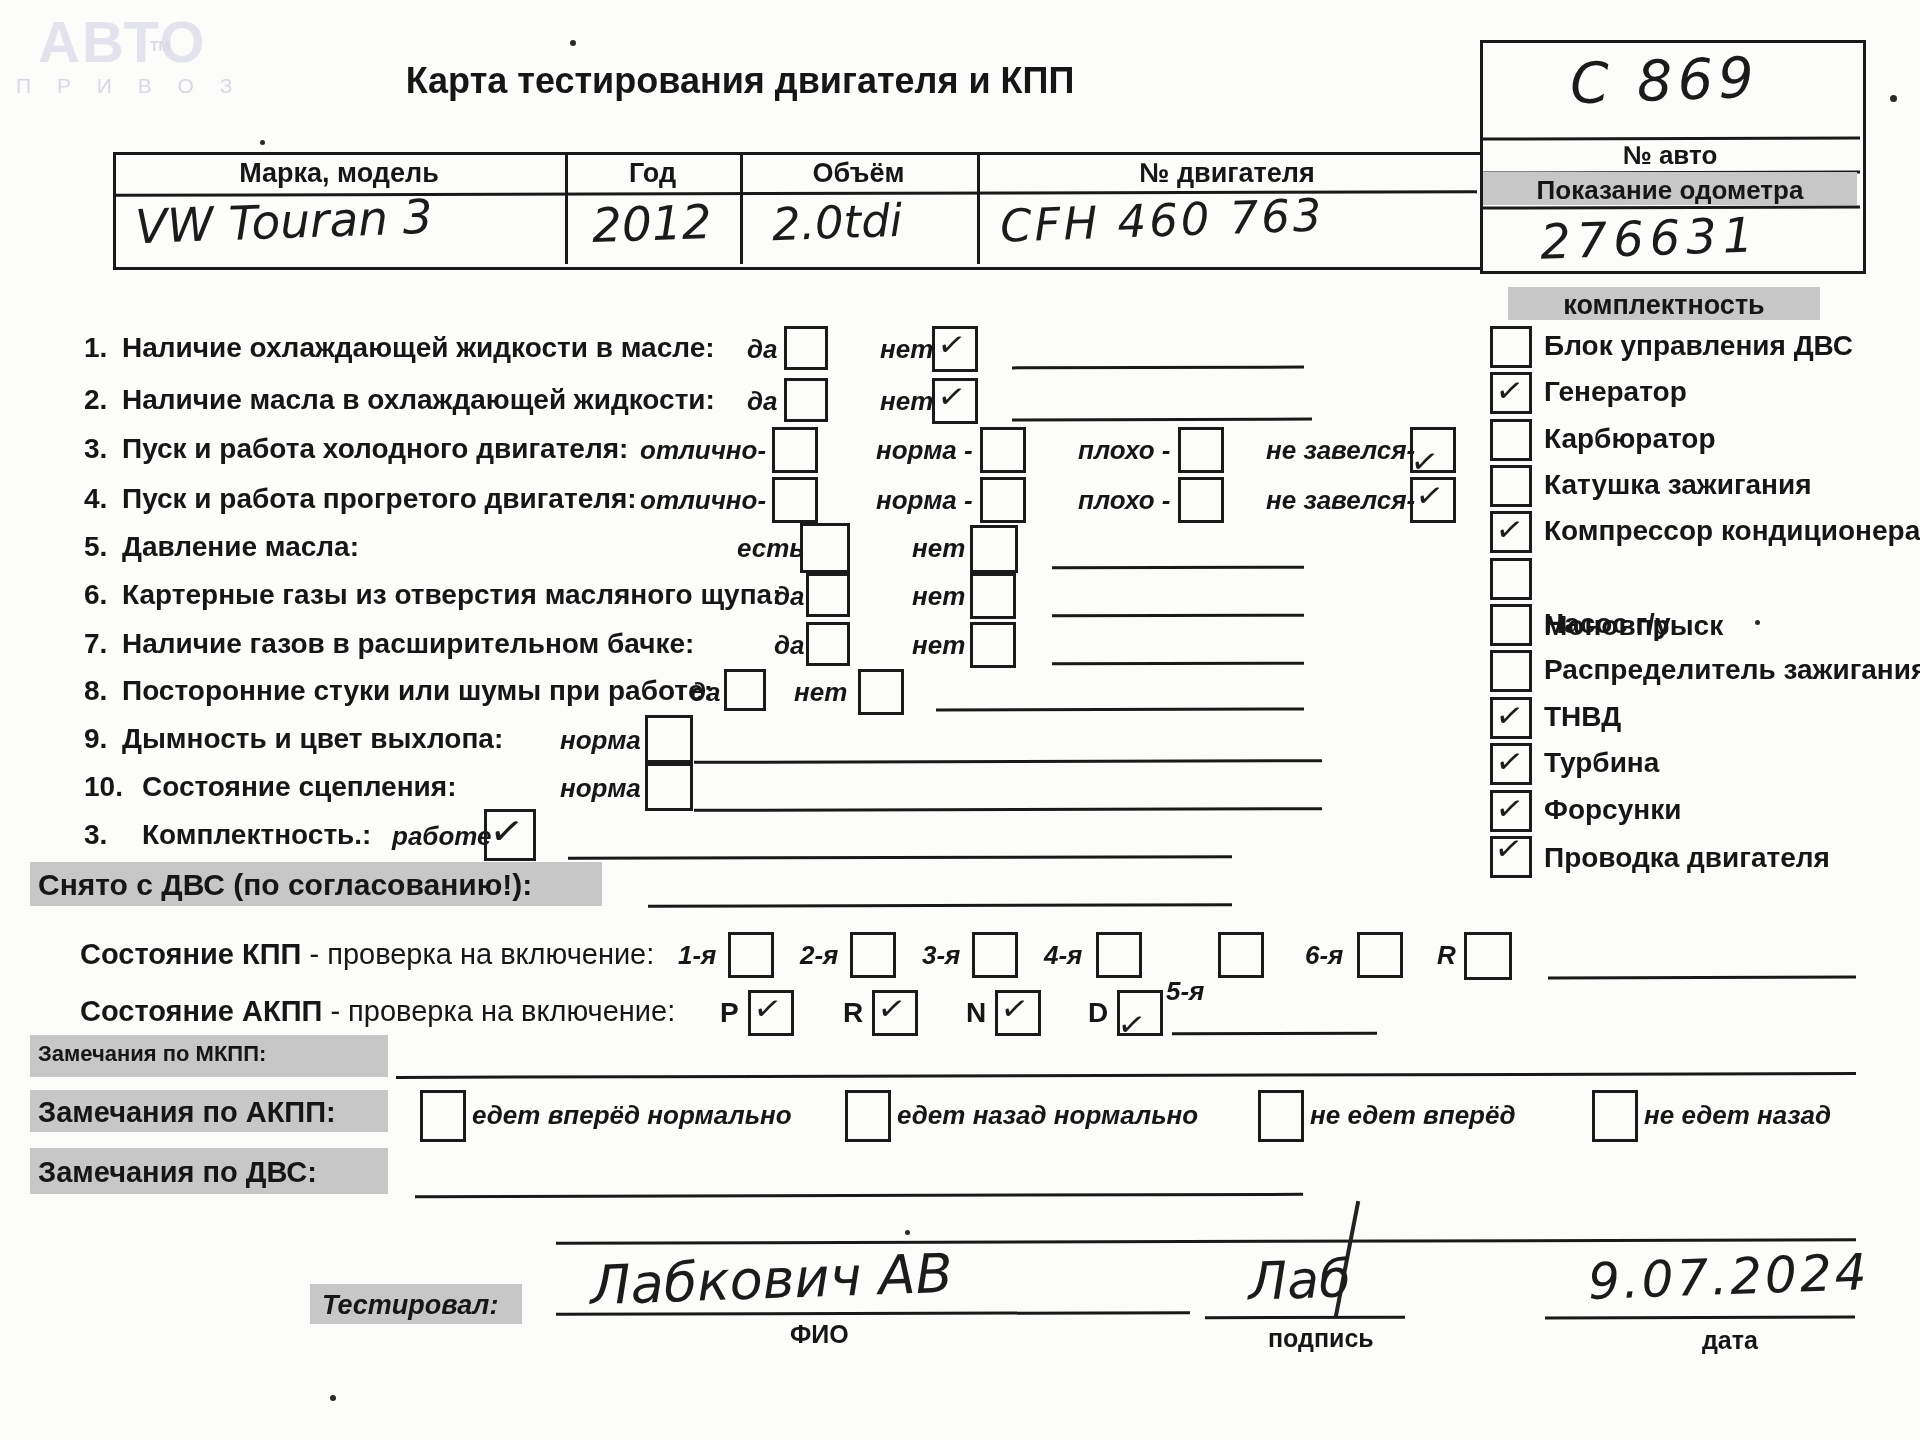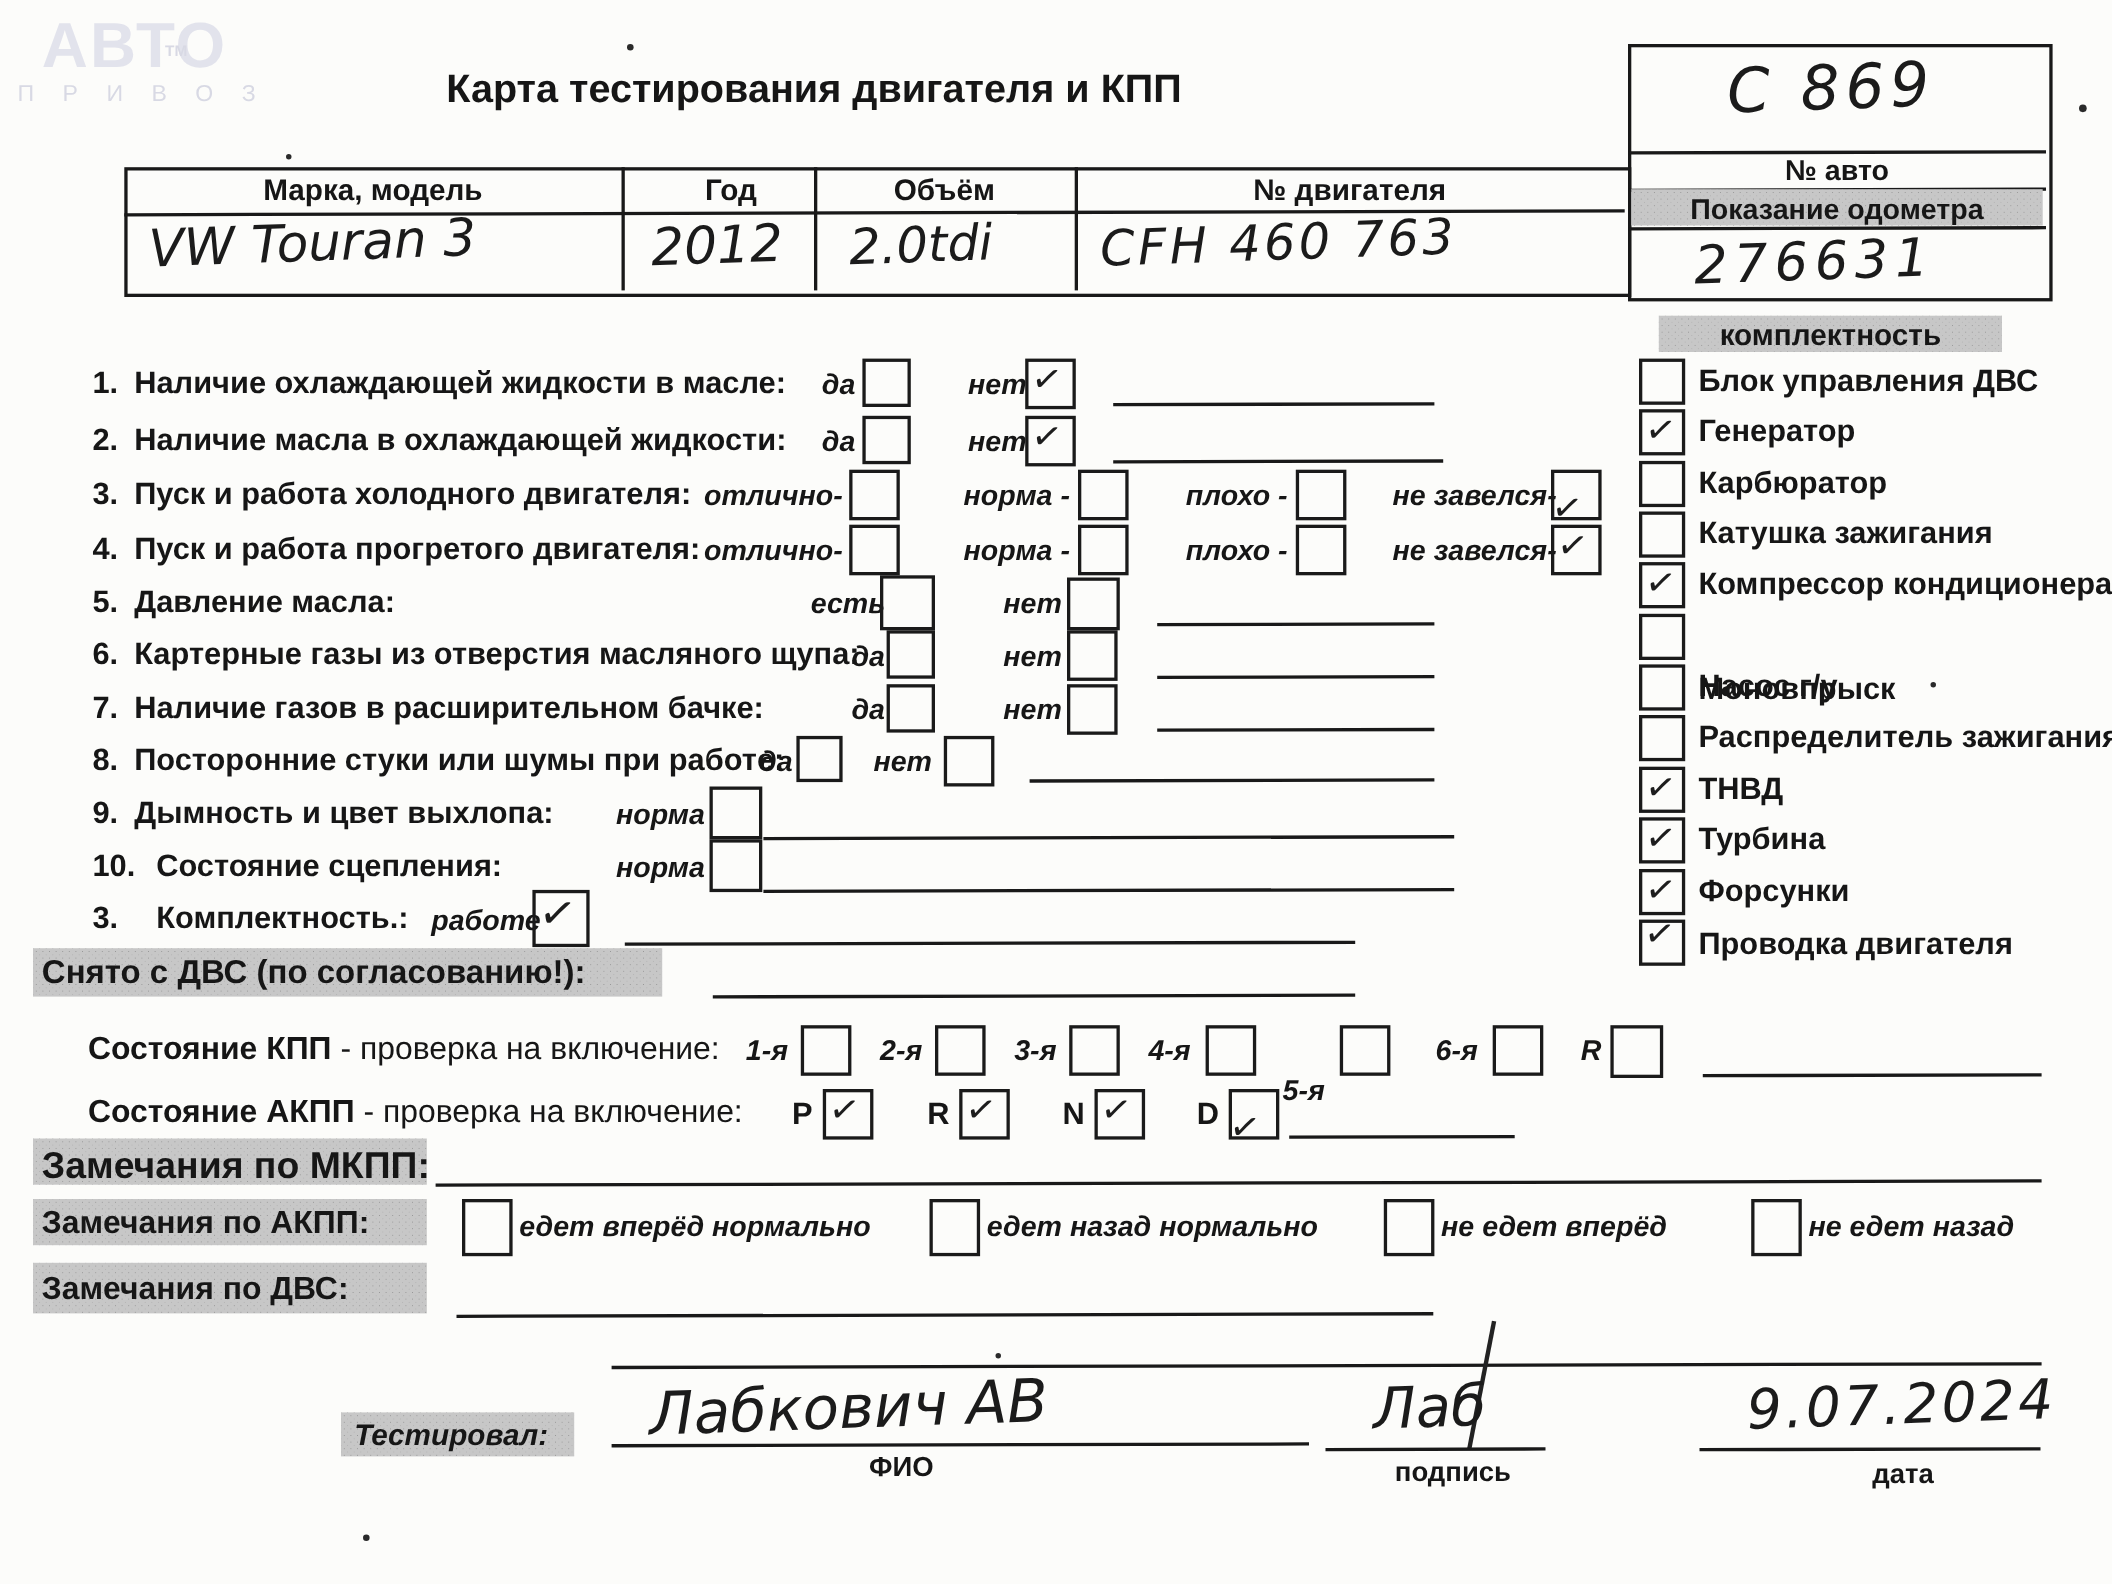--- a/index.html
+++ b/index.html
@@ -37,21 +37,21 @@
   <span class="wm2" style="left:16px;top:74px;font-size:21px;letter-spacing:10px;">П Р И В О З</span>
 
   <div class="lbl ctr" style="left:280px;top:60px;width:920px;font-size:36px;">Карта тестирования двигателя  и КПП</div>
 
   <div class="box" style="left:113px;top:152px;width:1364px;height:112px;"></div>
   <div class="vline" style="left:565px;top:152px;height:112px;"></div>
   <div class="vline" style="left:740px;top:152px;height:112px;"></div>
   <div class="vline" style="left:977px;top:152px;height:112px;"></div>
   <div class="uline" style="left:113px;top:192px;width:1364px;"></div>
   <div class="lbl ctr" style="left:113px;top:158px;width:452px;font-size:27px;">Марка, модель</div>
-  <div class="lbl ctr" style="left:565px;top:158px;width:175px;font-size:27px;padding-left:12px;">Год</div>
+  <div class="lbl ctr" style="left:565px;top:158px;width:175px;font-size:27px;">Год</div>
   <div class="lbl ctr" style="left:740px;top:158px;width:237px;font-size:27px;">Объём</div>
   <div class="lbl ctr" style="left:977px;top:158px;width:500px;font-size:27px;">№ двигателя</div>
   <span class="hand" style="left:135px;top:194px;font-size:47px;">VW Touran 3</span>
   <span class="hand" style="left:592px;top:196px;font-size:47px;">2012</span>
   <span class="hand" style="left:772px;top:196px;font-size:45px;">2.0tdi</span>
   <span class="hand" style="left:1000px;top:194px;font-size:45px;letter-spacing:3px;">CFH 460 763</span>
 
   <div class="box" style="left:1480px;top:40px;width:380px;height:228px;"></div>
   <div class="uline" style="left:1480px;top:137px;width:380px;"></div>
   <div class="uline" style="left:1480px;top:171px;width:380px;"></div>
@@ -234,21 +234,21 @@
   <div class="cb" style="left:995px;top:990px;width:40px;height:40px;">
       <span class="mark" style="visibility: visible;">✓</span>
     </div>
   <span class="lbl" style="left:1088px;top:997px;">D</span>
   <div class="cb low" style="left:1117px;top:990px;width:40px;height:40px;">
       <span class="mark" style="visibility: visible;">✓</span>
     </div>
   <div class="uline" style="left:1172px;top:1032px;width:205px;"></div>
 
   <div class="shade" style="left:30px;top:1035px;width:358px;height:42px;"></div>
-  <div class="lbl" style="left:38px;top:1041px;font-size:34px;">Замечания по МКПП:</div>
+  <div class="lbl" style="left:38px;top:1041px;font-size:22px;">Замечания по МКПП:</div>
   <div class="uline" style="left:396px;top:1074px;width:1460px;"></div>
 
   <div class="shade" style="left:30px;top:1090px;width:358px;height:42px;"></div>
   <div class="lbl" style="left:38px;top:1096px;font-size:29px;">Замечания по АКПП:</div>
   <div class="cb" style="left:420px;top:1090px;width:40px;height:46px;"></div>
   <span class="opt" style="left:472px;top:1100px;">едет вперёд нормально</span>
   <div class="cb" style="left:845px;top:1090px;width:40px;height:46px;"></div>
   <span class="opt" style="left:897px;top:1100px;">едет назад нормально</span>
   <div class="cb" style="left:1258px;top:1090px;width:40px;height:46px;"></div>
   <span class="opt" style="left:1310px;top:1100px;">не едет вперёд</span>

